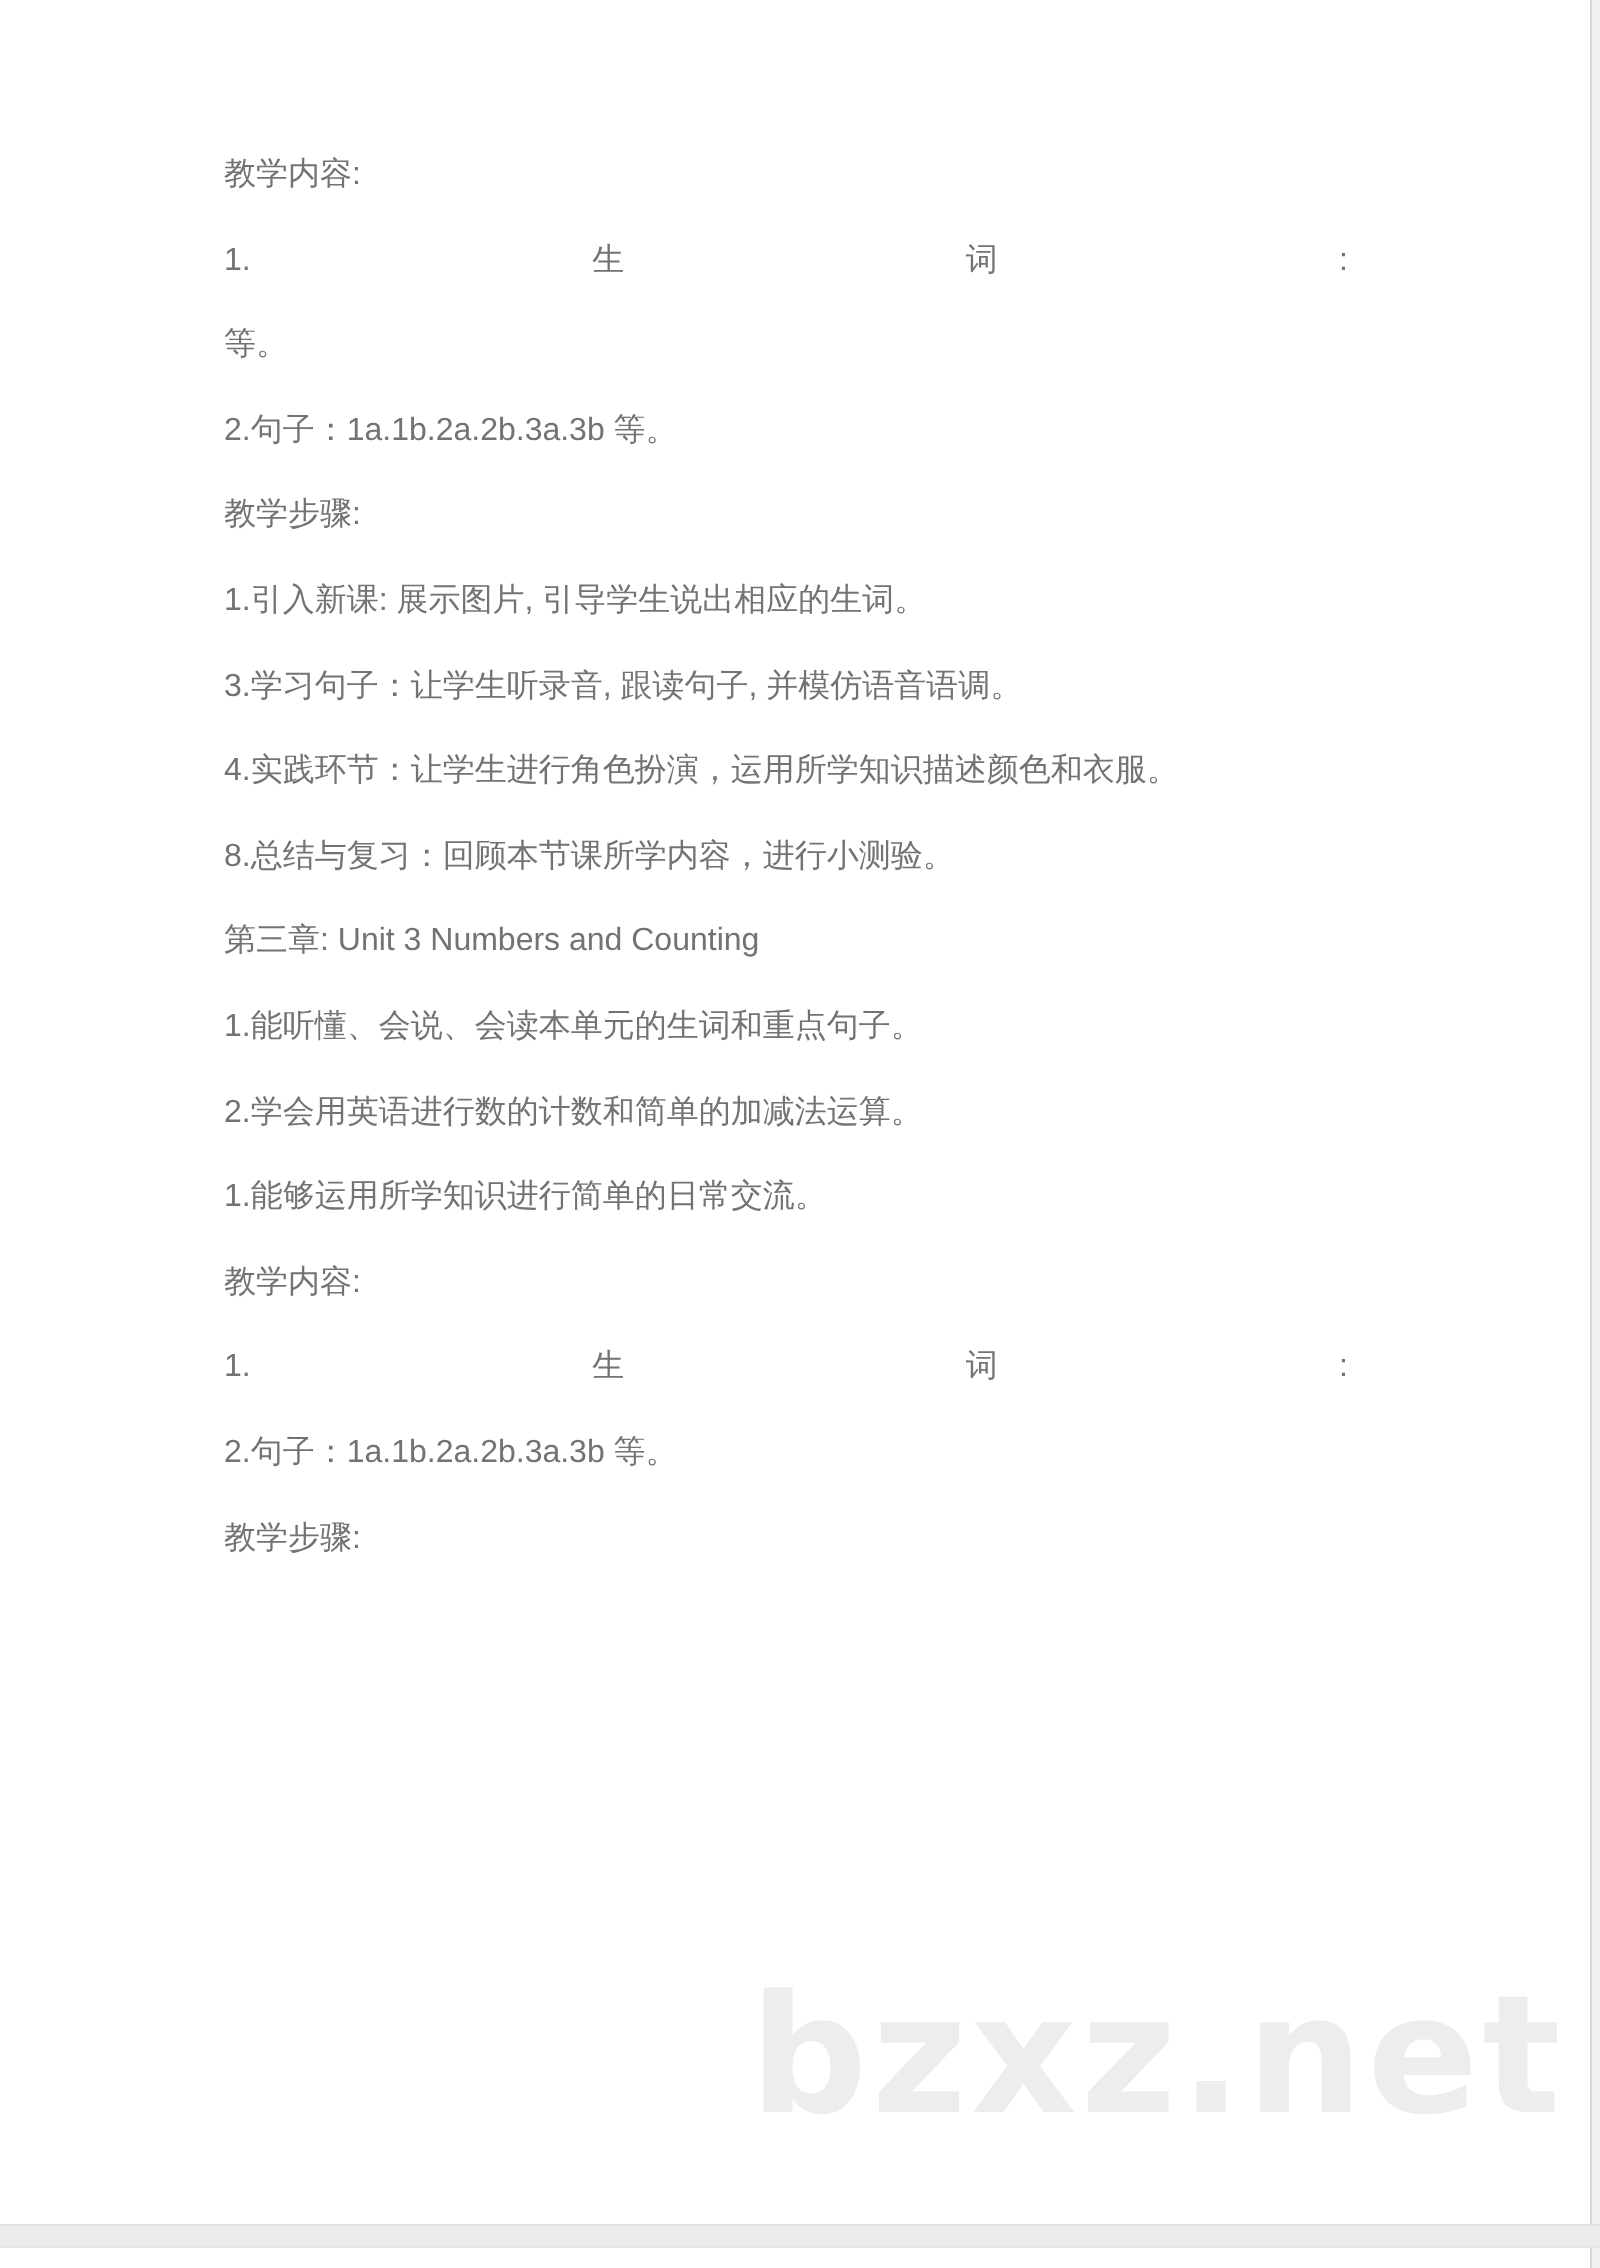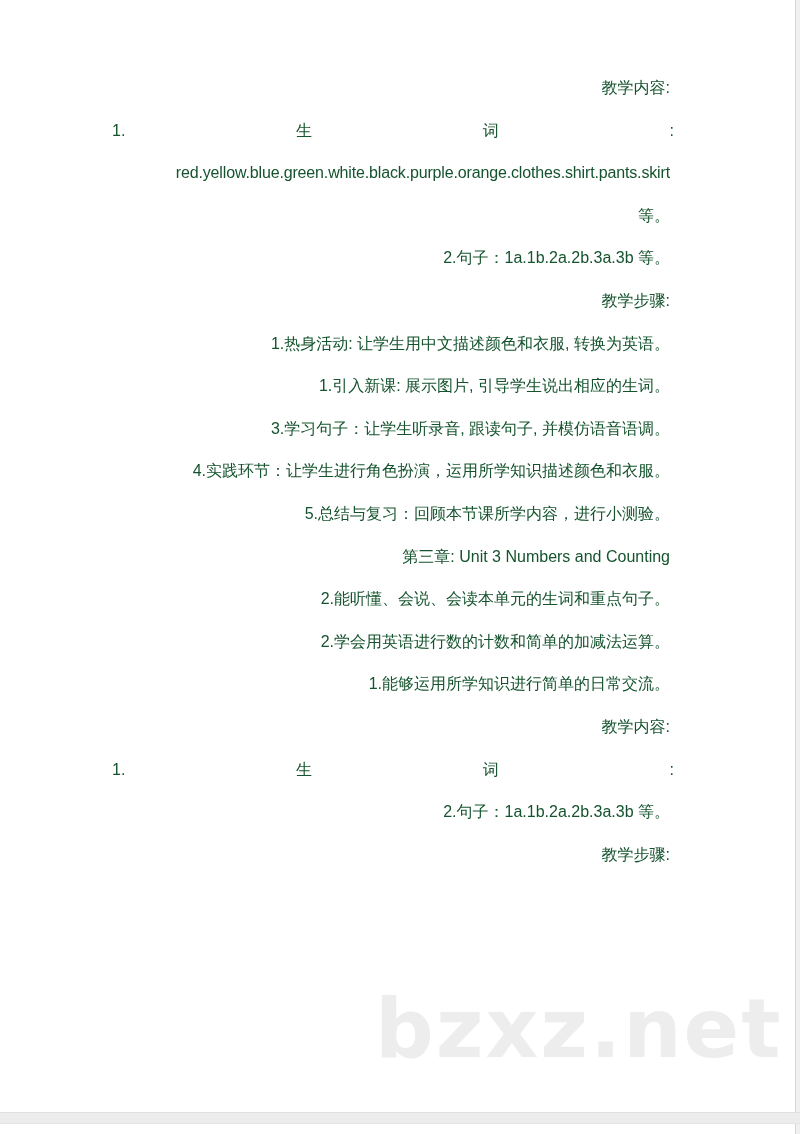--- a/index.html
+++ b/index.html
@@ -48,24 +48,23 @@
   .content {
     position: absolute;
     left: 112px;
     top: 67px;
     width: 558px;
   }
   .line {
     height: 42.6px;
     line-height: 42.6px;
     font-size: 16px;
-    color: #14532d;
+    color: #737373;
     white-space: nowrap;
     letter-spacing: 0;
-    text-align: right;
   }
   .line.justify {
     display: flex;
     justify-content: space-between;
     width: 562px;
   }
   .line.tight {
     letter-spacing: -0.15px;
   }
   .watermark {
@@ -86,31 +85,29 @@
 
 <div class="page">
   <div class="content">
     <div class="line">教学内容:</div>
     <div class="line justify">
       <span>1.</span>
       <span>生</span>
       <span>词</span>
       <span>:</span>
     </div>
-    <div class="line tight">red.yellow.blue.green.white.black.purple.orange.clothes.shirt.pants.skirt</div>
     <div class="line">等。</div>
     <div class="line">2.句子：1a.1b.2a.2b.3a.3b 等。</div>
     <div class="line">教学步骤:</div>
-    <div class="line">1.热身活动: 让学生用中文描述颜色和衣服, 转换为英语。</div>
     <div class="line">1.引入新课: 展示图片, 引导学生说出相应的生词。</div>
     <div class="line">3.学习句子：让学生听录音, 跟读句子, 并模仿语音语调。</div>
     <div class="line">4.实践环节：让学生进行角色扮演，运用所学知识描述颜色和衣服。</div>
-    <div class="line">5.总结与复习：回顾本节课所学内容，进行小测验。</div>
+    <div class="line">8.总结与复习：回顾本节课所学内容，进行小测验。</div>
     <div class="line">第三章: Unit 3 Numbers and Counting</div>
-    <div class="line">2.能听懂、会说、会读本单元的生词和重点句子。</div>
+    <div class="line">1.能听懂、会说、会读本单元的生词和重点句子。</div>
     <div class="line">2.学会用英语进行数的计数和简单的加减法运算。</div>
     <div class="line">1.能够运用所学知识进行简单的日常交流。</div>
     <div class="line">教学内容:</div>
     <div class="line justify">
       <span>1.</span>
       <span>生</span>
       <span>词</span>
       <span>:</span>
     </div>
     <div class="line">2.句子：1a.1b.2a.2b.3a.3b 等。</div>

